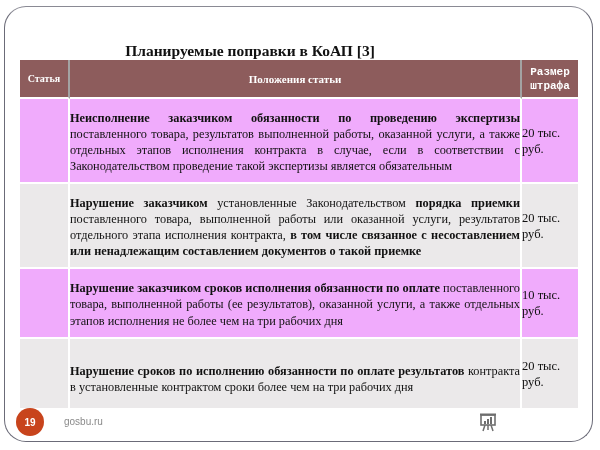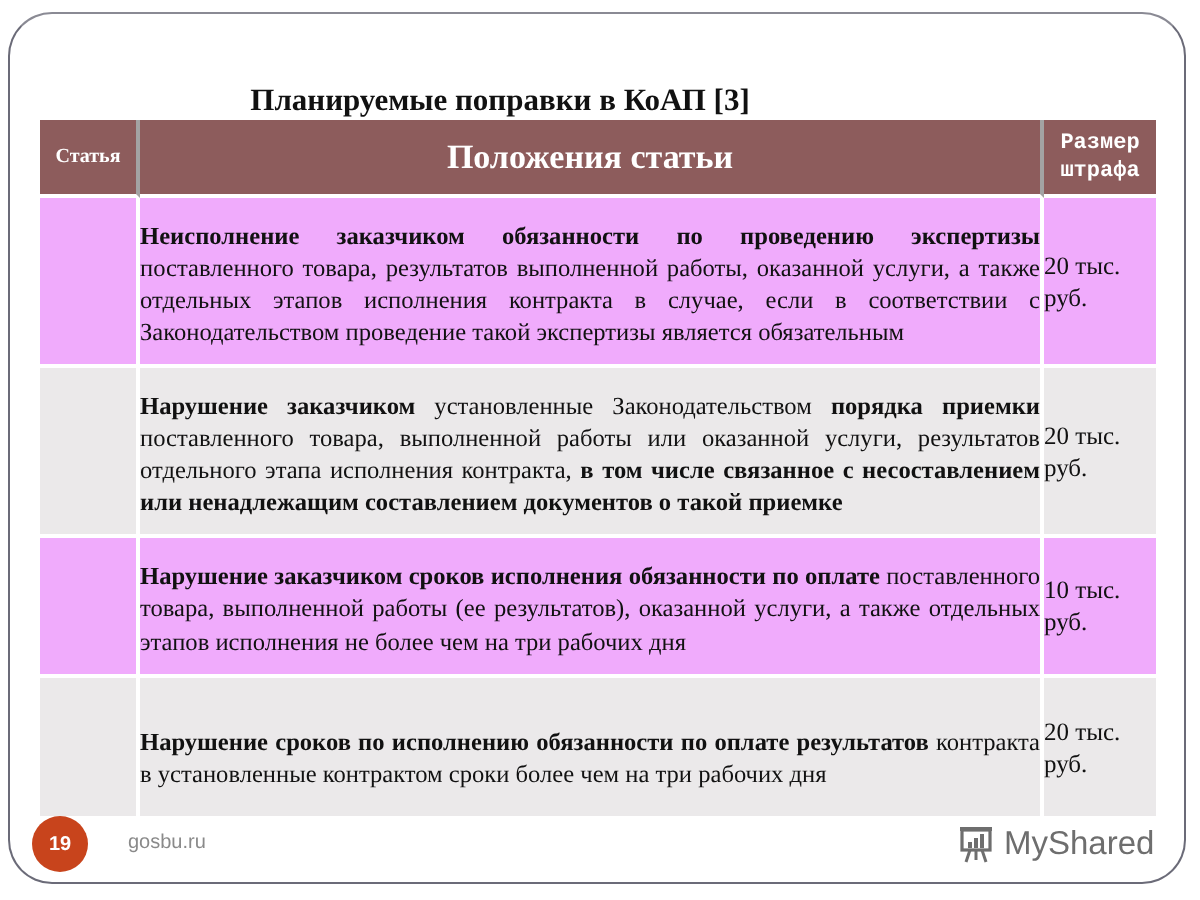--- a/index.html
+++ b/index.html
@@ -23,21 +23,21 @@
     table.koap col.c1 { width: 50px; }
     table.koap col.c2 { width: 452px; }
     table.koap col.c3 { width: 56px; }
     table.koap th {
       background: #8d5c5c; color: #ffffff; font-weight: bold; height: 37px;
       border-right: 2px solid #a3a3a3; border-bottom: 2px solid #ffffff; padding: 0;
       vertical-align: middle; text-align: center;
     }
     table.koap th:last-child { border-right: none; font-family: Liberation Mono, monospace; }
     th.h1 { font-size: 10px; }
-    th.h2 { font-size: 17px; }
+    th.h2 { font-size: 11px; }
     th.h3 { font-size: 11px; line-height: 14px; }
     table.koap td {
       border-right: 2px solid #ffffff; border-bottom: 2px solid #ffffff;
       vertical-align: middle; padding: 0;
     }
     table.koap td:last-child { border-right: none; }
     tr.dark td { background: #f0abfc; }
     tr.light td { background: #ebe9ea; }
     td.text {
       font-size: 12.3px; line-height: 16.2px; text-align: justify; padding: 0 6px 0 7px;
@@ -125,14 +125,13 @@
   <svg width="20" height="20" viewBox="0 0 20 20">
     <rect x="3" y="3" width="14" height="10" fill="none" stroke="#6e6e6e" stroke-width="1.6"></rect>
     <rect x="2" y="1.5" width="16" height="2" fill="#6e6e6e"></rect>
     <rect x="6" y="9" width="2" height="3" fill="#6e6e6e"></rect>
     <rect x="9" y="7" width="2" height="5" fill="#6e6e6e"></rect>
     <rect x="12" y="5" width="2" height="7" fill="#6e6e6e"></rect>
     <line x1="7" y1="13" x2="5" y2="19" stroke="#6e6e6e" stroke-width="1.5"></line>
     <line x1="13" y1="13" x2="15" y2="19" stroke="#6e6e6e" stroke-width="1.5"></line>
     <line x1="10" y1="13" x2="10" y2="18" stroke="#6e6e6e" stroke-width="1.5"></line>
   </svg>
-  <span>MyShared</span>
 </div>
 
 </body></html>

